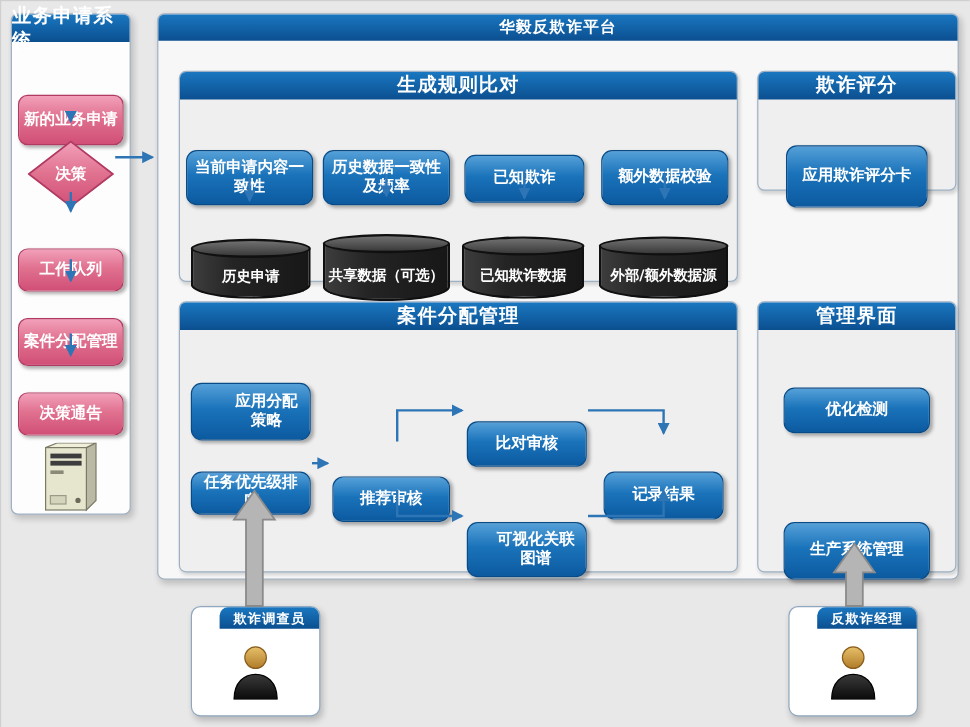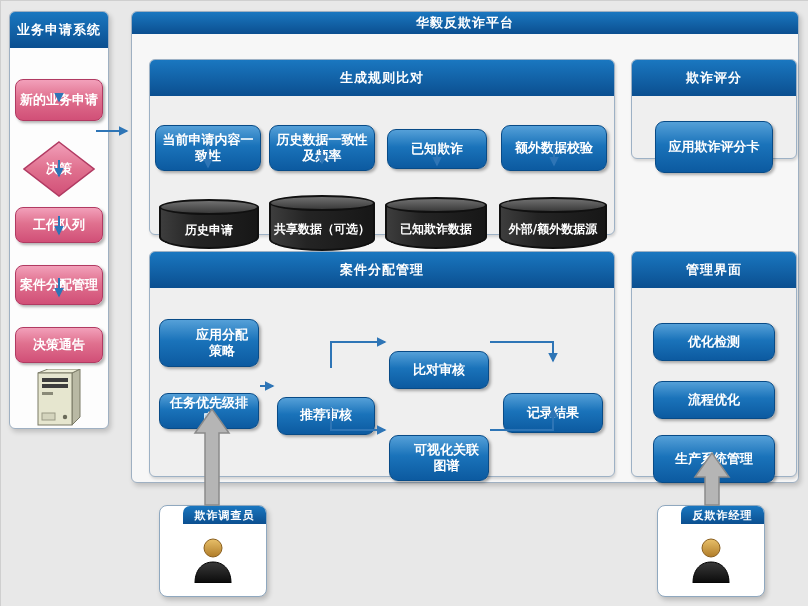--- a/index.html
+++ b/index.html
@@ -2,22 +2,22 @@
 <html><head>
 <meta charset="utf-8">
 <style>
   html,body{margin:0;padding:0;}
   body{font-family:"DejaVu Sans","Liberation Sans",sans-serif;background:#dcdcdc;}
   #canvas{position:relative;width:808px;height:606px;background:#e8e8e8;overflow:hidden;border:1px solid #cfcfcf;}
   .abs{position:absolute;box-sizing:border-box;}
 
   
   .panel{background:#fdfdfd;border:1px solid #9fb0c2;border-radius:6px;box-shadow:2px 3px 5px rgba(0,0,0,.18);}
-  .panel-header{height:36px;background:linear-gradient(180deg,#1a77c0,#0b4f90);border-radius:5px 5px 0 0;
-    color:#fff;font-weight:bold;font-size:13px;display:flex;align-items:center;justify-content:center;letter-spacing:1px;}
+  .panel-header{height:23px;background:linear-gradient(180deg,#1a77c0,#0b4f90);border-radius:5px 5px 0 0;
+    color:#fff;font-weight:bold;font-size:16px;display:flex;align-items:center;justify-content:center;letter-spacing:1px;}
   .platform{background:#f7f7f7;}
   .platform>.panel-header{height:22px;font-size:13px;}
   .section{background:#efefef;border:1px solid #9db1c5;border-radius:6px;box-shadow:1px 2px 3px rgba(0,0,0,.15);}
 
   
   .node{display:flex;align-items:center;justify-content:center;text-align:center;color:#fff;font-weight:bold;
     font-size:13px;line-height:1.25;border-radius:9px;padding:2px 5px;
     background:linear-gradient(180deg,#55a0d8 0%,#1a73ba 45%,#0c5aa0 100%);
     border:1px solid #084b87;box-shadow:2px 2px 3px rgba(0,0,0,.3);}
   .pnode{display:flex;align-items:center;justify-content:center;text-align:center;color:#fff;font-weight:bold;
@@ -51,21 +51,21 @@
 <body>
 
 <div id="canvas">
 
   <div class="abs panel" style="left:8px;top:10px;width:100px;height:418px;">
     <div class="panel-header">业务申请系统</div>
   </div>
 
   <div class="abs pnode zmid" style="left:14px;top:50px;width:88px;height:42px;">新的业务申请</div>
 
-  <div class="abs zmid" style="left:22px;top:112px;width:72px;height:56px;text-align:center;">
+  <div class="abs zmid" style="left:22px;top:88px;width:72px;height:56px;text-align:center;">
     <svg width="72" height="56" viewBox="0 0 72 56">
       <defs>
         <linearGradient id="pg" x1="0" y1="0" x2="0" y2="1">
           <stop offset="0" stop-color="#f2a0ba"></stop>
             <stop offset="0.5" stop-color="#e0718f"></stop>
             <stop offset="1" stop-color="#d14f77"></stop>
         </linearGradient>
       </defs>
       <polygon points="36,1 71,28 36,55 1,28" fill="url(#pg)" stroke="#b13a62" stroke-width="1.5"></polygon>
     </svg>
@@ -138,21 +138,20 @@
   <div class="abs node zmid" style="left:158px;top:364px;width:100px;height:36px;">任务优先级排序</div>
   <div class="abs node zmid" style="left:276px;top:368px;width:98px;height:38px;font-family:Liberation Mono, monospace;">推荐审核</div>
   <div class="abs node zmid" style="left:388px;top:322px;width:100px;height:38px;">比对审核</div>
   <div class="abs node zmid" style="left:388px;top:406px;width:100px;height:46px;padding-left:20px;">可视化关联图谱</div>
   <div class="abs node zmid" style="left:502px;top:364px;width:100px;height:40px;">记录结果</div>
 
   <div class="abs section" style="left:630px;top:250px;width:166px;height:226px;">
     <div class="panel-header">管理界面</div>
   </div>
   <div class="abs node zmid" style="left:652px;top:294px;width:122px;height:38px;">优化检测</div>
-  <div class="abs node zmid" style="left:652px;top:352px;width:122px;height:38px;">流程优化</div>
   <div class="abs node zmid" style="left:652px;top:406px;width:122px;height:48px;">生产系统管理</div>
 
   <div class="abs actor" style="left:158px;top:504px;width:108px;height:92px;">
     <div class="panel-header">欺诈调查员</div>
     <div class="actor-body">
       <svg width="44" height="46" viewBox="0 0 44 46">
         <defs>
           <linearGradient id="headA" x1="0" y1="0" x2="0" y2="1">
             <stop offset="0" stop-color="#e8c06a"></stop>
               <stop offset="1" stop-color="#b07c28"></stop>

